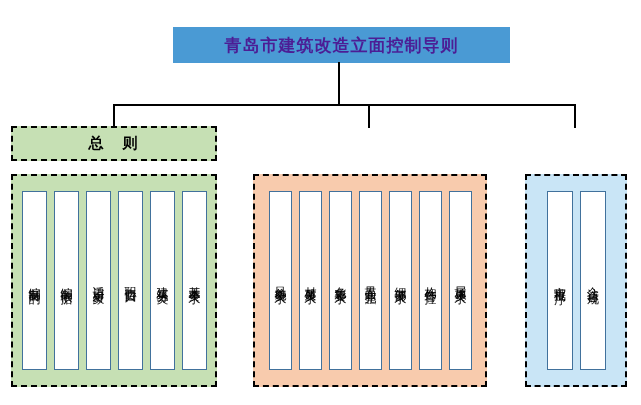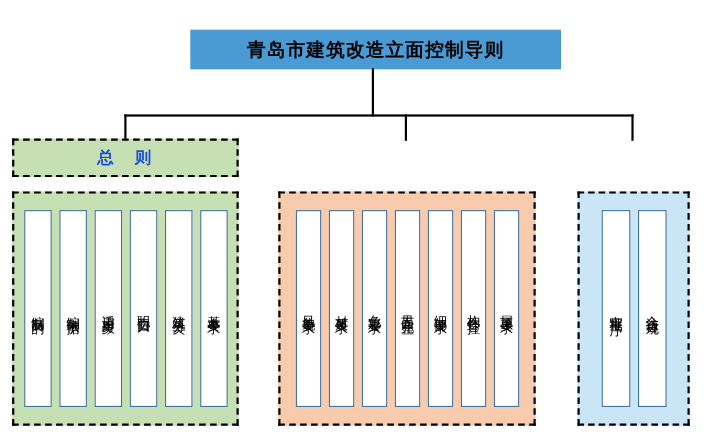--- a/index.html
+++ b/index.html
@@ -7,37 +7,37 @@
     position:relative;
     width:641px;height:405px;
     background:#fff;
     font-family:"Liberation Sans",sans-serif;
     overflow:hidden;
   }
   
   .title-box{
     position:absolute;left:173px;top:27px;width:337px;height:36px;
     background:var(--title_bg,#4A9AD4);
-    color:#000000;font-weight:bold;font-size:17px;letter-spacing:1px;
+    color:#4c1d95;font-weight:bold;font-size:17px;letter-spacing:1px;
     display:flex;align-items:center;justify-content:center;
     box-sizing:border-box;
   }
   
   .line{position:absolute;background:var(--line,#000);}
   .line.v-root {left:338px;top:62px;width:2px;height:44px;}
   .line.h-main {left:113px;top:104px;width:463px;height:2px;}
   .line.v-drop1{left:113px;top:104px;width:2px;height:24px;}
   .line.v-drop2{left:368px;top:104px;width:2px;height:24px;}
   .line.v-drop3{left:574px;top:104px;width:2px;height:24px;}
   
   .hdr{
     position:absolute;top:126px;height:35px;
     border:2px dashed #000;box-sizing:border-box;
     display:flex;align-items:center;justify-content:center;
-    font-weight:bold;font-size:15px;color:#1d4ed8;letter-spacing:2px;
+    font-weight:bold;font-size:15px;color:#000000;letter-spacing:2px;
   }
   .hdr.g{left:11px;width:206px;background:var(--green,#C6E0B4);}
   .hdr.o{left:253px;width:234px;background:var(--orange,#F8CBAD);}
   .hdr.b{left:526px;width:101px;background:var(--blue,#C9E5F6);}
   
   .cont{
     position:absolute;top:174px;height:213px;
     border:2px dashed #000;box-sizing:border-box;
     display:flex;align-items:center;justify-content:center;gap:7px;
   }

